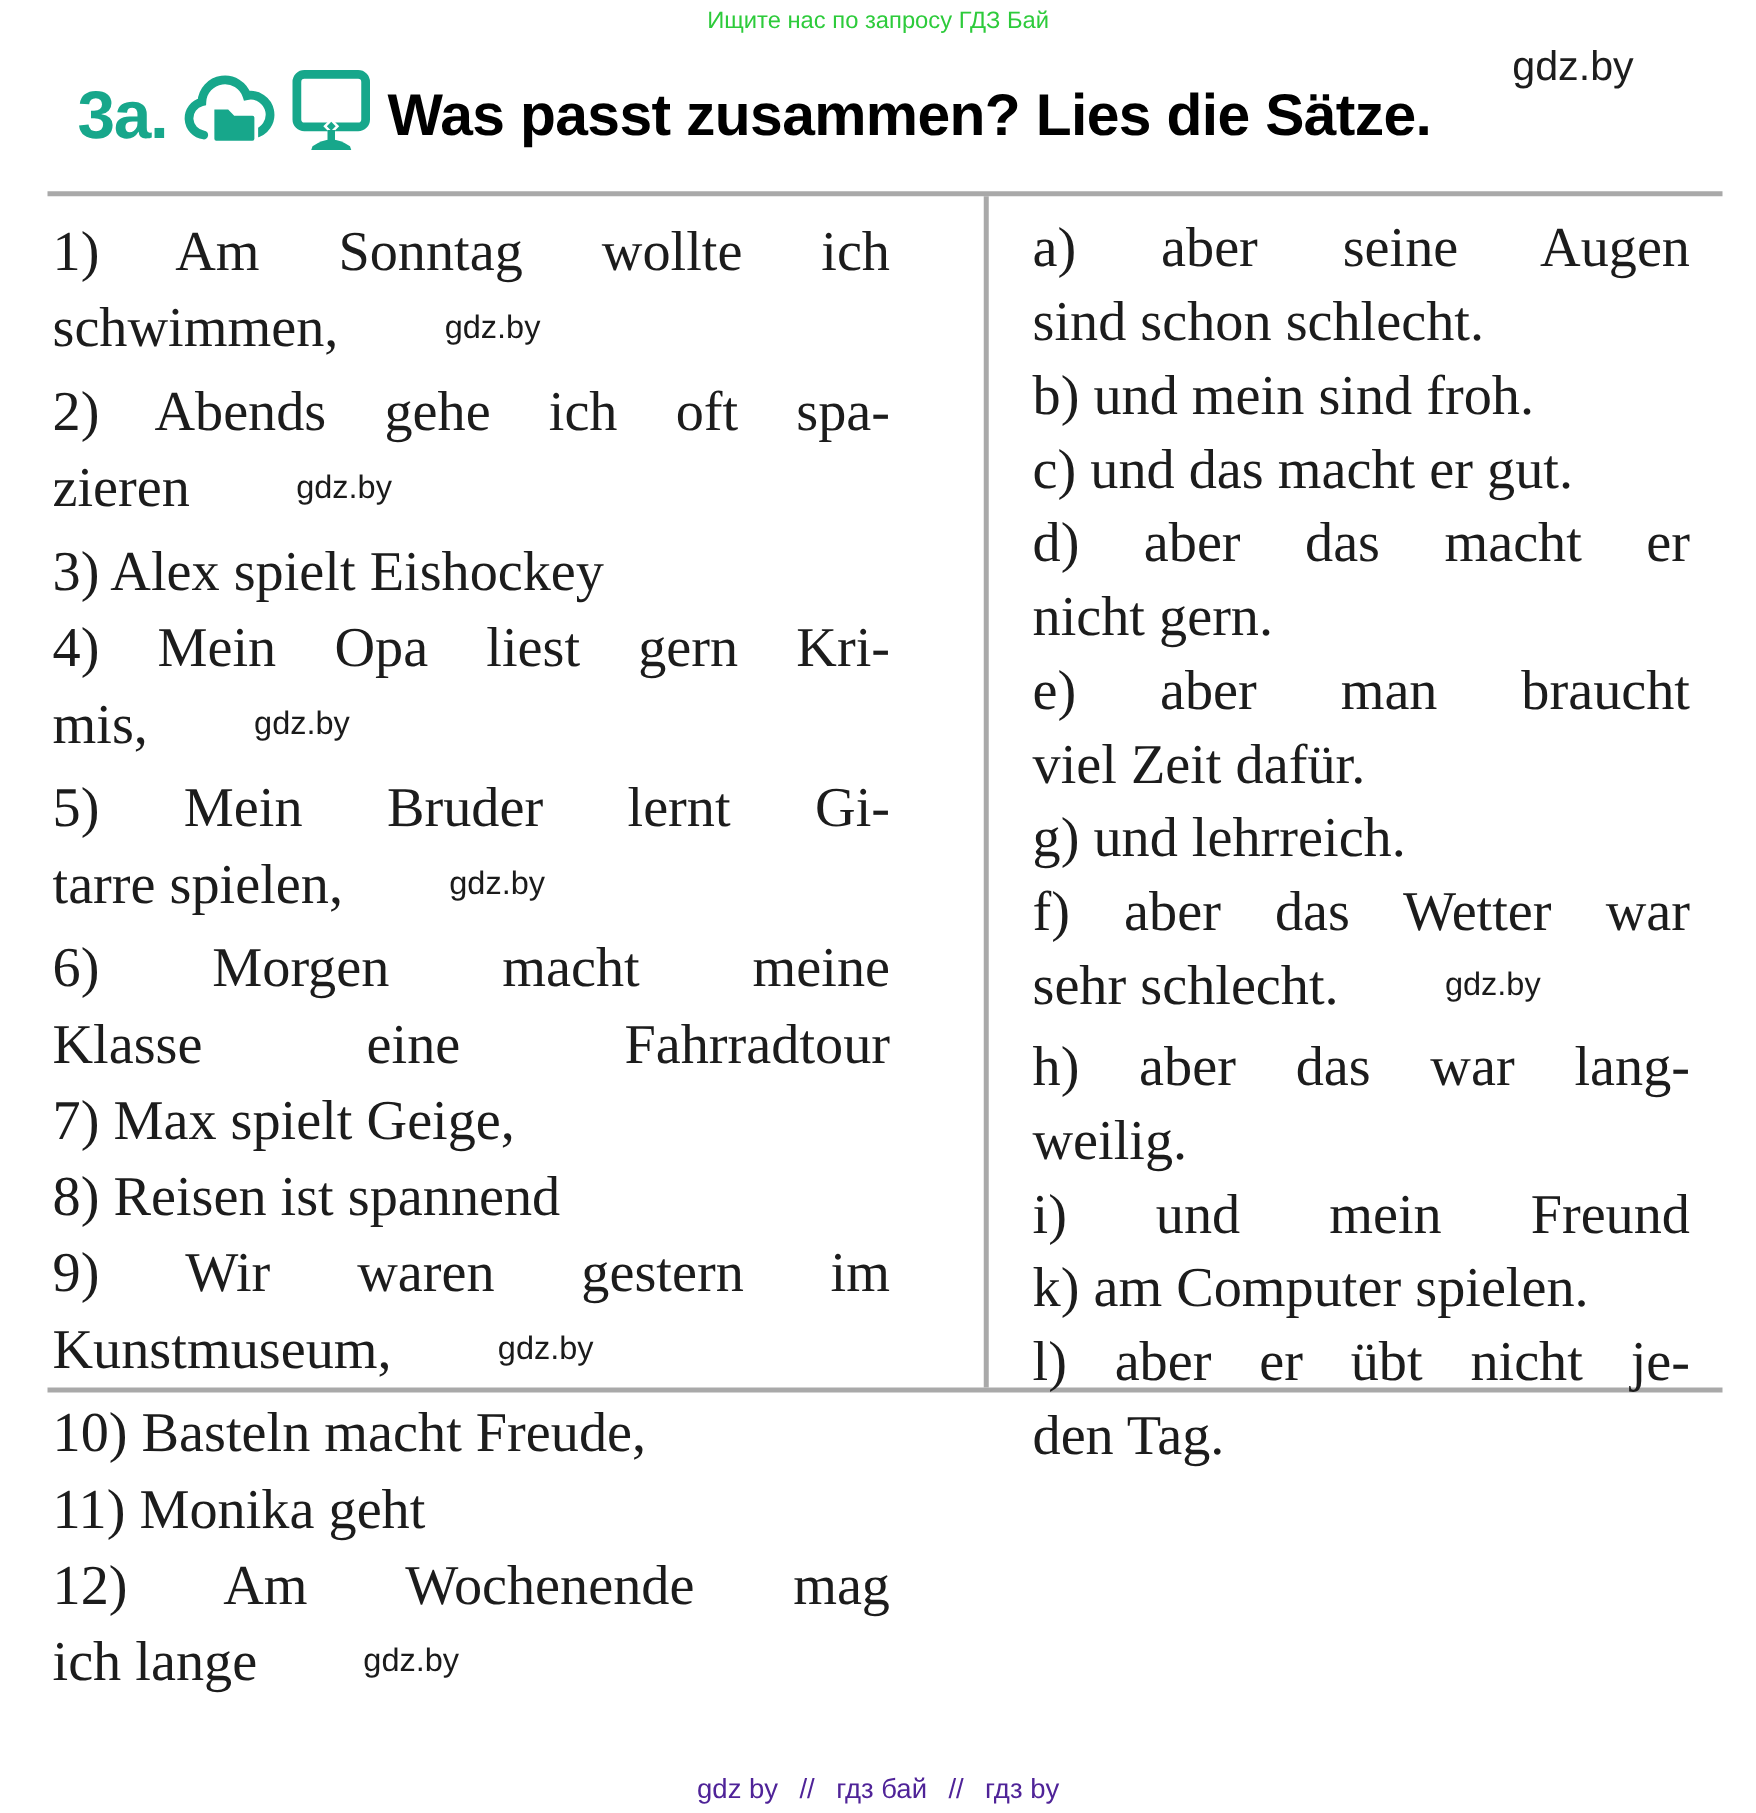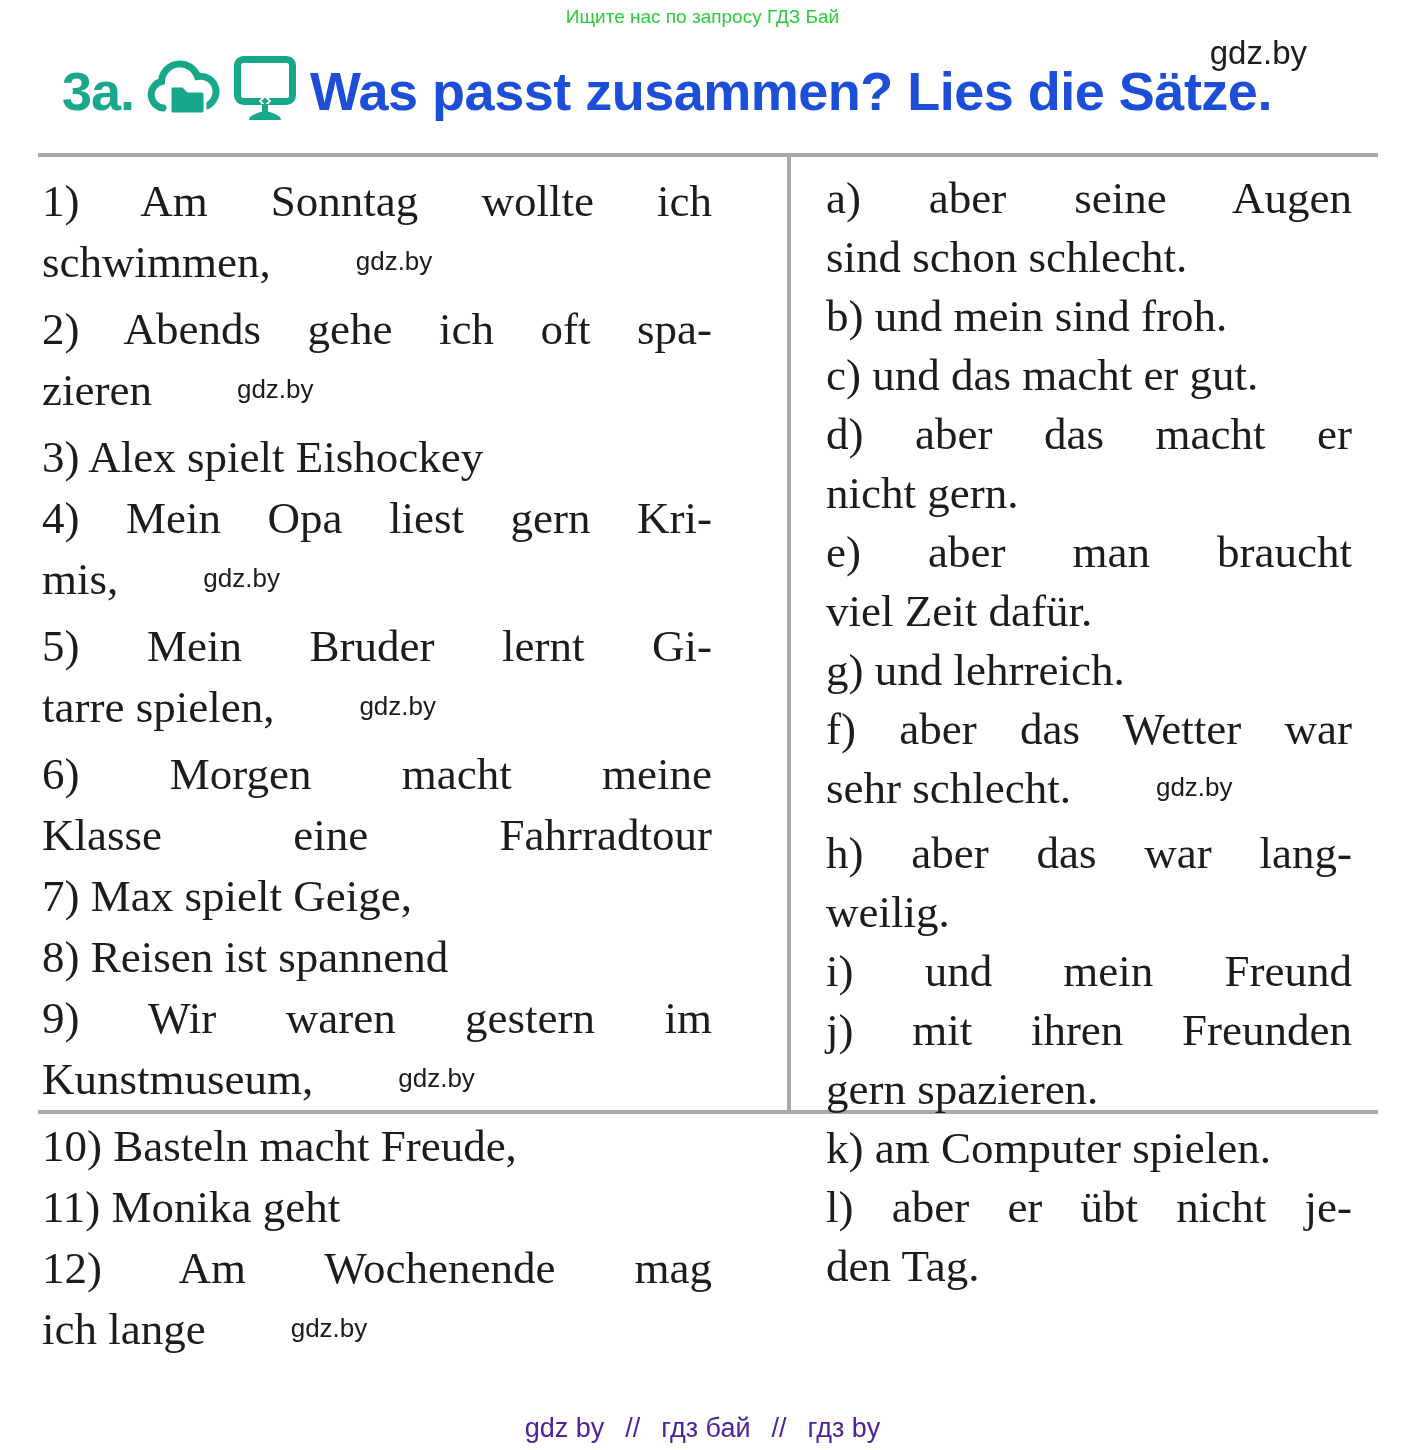--- a/index.html
+++ b/index.html
@@ -19,21 +19,21 @@
     font-size:19px;font-weight:500;color:var(--green);
   }
   .top-right-site{
     position:absolute;top:34px;right:98px;font-size:33px;color:#1d1d1d;
   }
   .header{
     position:absolute;left:38px;top:54px;display:flex;align-items:center;gap:12px;
   }
   .ex-num{color:var(--accent);font-weight:bold;font-size:54px;letter-spacing:-1px;margin-left:24px;}
   .hicon{display:block;}
-  .title{font-weight:bold;font-size:54px;color:#1d4ed8;letter-spacing:-0.5px;white-space:nowrap;}
+  .title{font-weight:bold;font-size:47px;color:#000000;letter-spacing:-0.5px;white-space:nowrap;}
   .table{
     position:absolute;left:38px;top:153px;width:1340px;height:961px;
     box-sizing:border-box;border-top:4px solid var(--rule);border-bottom:4px solid var(--rule);
     display:flex;
   }
   .col{box-sizing:border-box;}
   .col-left{width:705px;padding:14px 31px 0 4px;}
   .col-right{flex:1;border-left:4px solid var(--rule);padding:12px 26px 0 35px;margin-left:44px;}
   .line{
     font-family:"Liberation Serif","DejaVu Serif",serif;
@@ -41,21 +41,21 @@
   }
   .col-left .line{line-height:61px;}
   .col-right .line{line-height:59px;}
   .line.just{text-align:justify;text-align-last:justify;text-justify:inter-word;}
   .wm{
     font-family:"Liberation Sans",sans-serif;font-size:26px;color:#1b1b1b;
     margin-left:85px;position:relative;top:-7px;white-space:nowrap;
   }
   .footer{
     position:absolute;bottom:6px;left:0;width:100%;text-align:center;
-    font-size:27px;color:var(--purple);
+    font-size:22px;color:var(--purple);
   }
 </style>
 </head>
 <body>
 
 <div class="banner">Ищите нас по запросу ГДЗ Бай</div>
 
 <div class="top-right-site">gdz.by</div>
 
 <div class="header">
@@ -153,24 +153,20 @@
         <div class="line"><span>sehr schlecht.</span><span class="wm">gdz.by</span></div>
       </div>
       <div>
         <div class="line just"><span>h) aber das war lang-</span></div>
         <div class="line"><span>weilig.</span></div>
       </div>
       <div>
         <div class="line just"><span>i) und mein Freund</span></div>
       </div>
       <div>
-        <div class="line just"><span>j) mit ihren Freunden</span></div>
-        <div class="line"><span>gern spazieren.</span></div>
-      </div>
-      <div>
         <div class="line"><span>k) am Computer spielen.</span></div>
       </div>
       <div>
         <div class="line just"><span>l) aber er übt nicht je-</span></div>
         <div class="line"><span>den Tag.</span></div>
       </div>
     </div>
 </div>
 
 <div class="footer">gdz by  //  гдз бай  //  гдз by</div>

